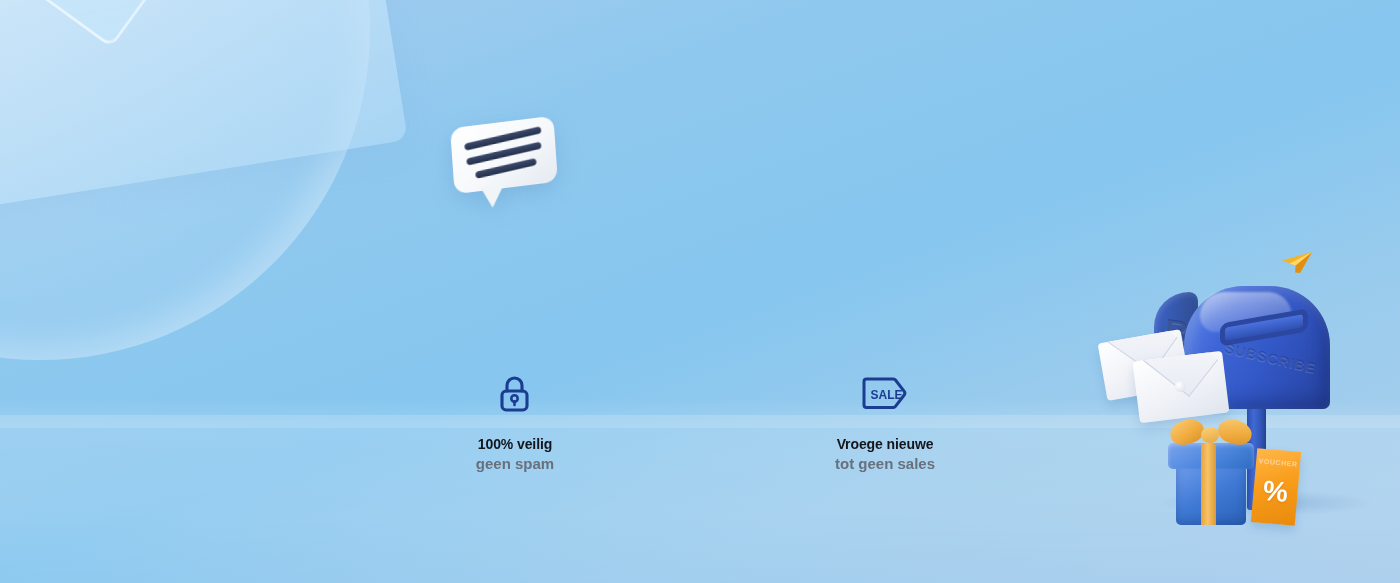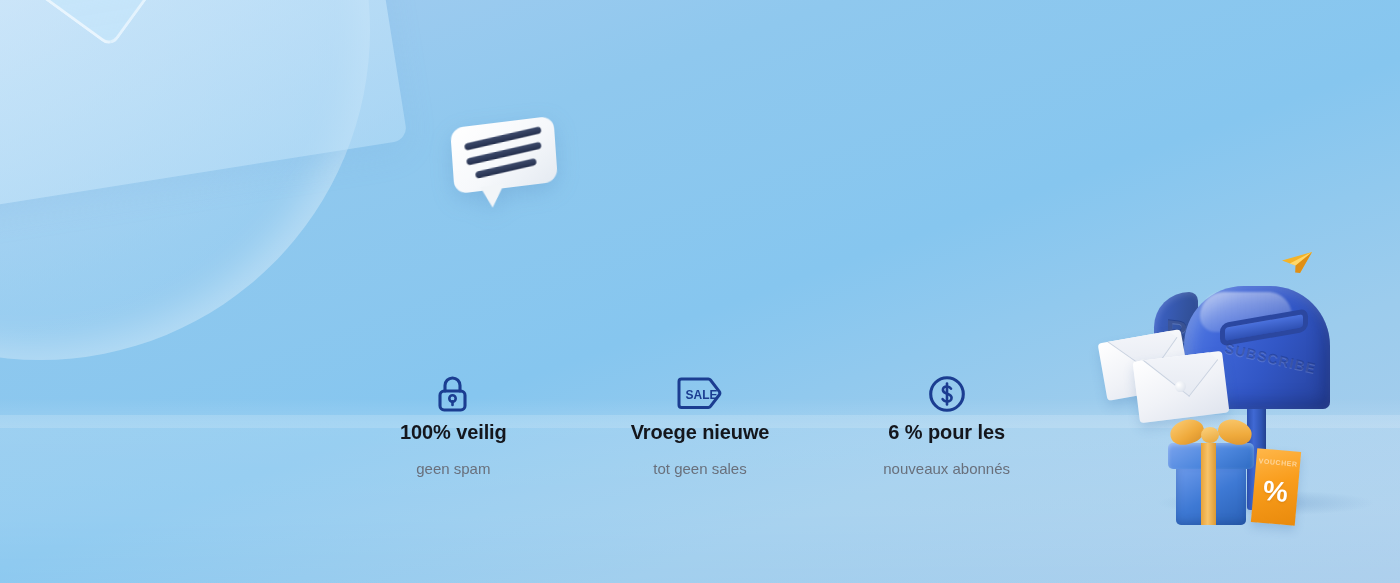--- a/index.html
+++ b/index.html
@@ -127,34 +127,34 @@
     display: flex;
     flex-direction: column;
     align-items: center;
     text-align: center;
   }
   .feature-icon {
     height: 40px;
     display: flex;
     align-items: center;
     justify-content: center;
-    margin-bottom: 7px;
+    margin-bottom: 22px;
   }
   .feature-title {
-    font-size: 20px;
+    font-size: 14px;
     font-weight: bold;
     color: #14161c;
     letter-spacing: -0.1px;
     line-height: 1.15;
     white-space: nowrap;
   }
   .feature-sub {
-    margin-top: 16px;
+    margin-top: 3px;
     font-size: 15px;
-    font-weight: normal;
+    font-weight: bold;
     color: #69707c;
     line-height: 1.2;
     white-space: nowrap;
   }
 
   
   .scene {
     position: absolute;
     left: 1096px;
     top: 238px;
@@ -387,31 +387,20 @@
       <div class="feature-icon">
         <svg width="48" height="36" viewBox="0 0 48 36" fill="none">
           <path d="M3 5.5C3 4.12 4.12 3 5.5 3H32.4C33.2 3 33.96 3.36 34.46 3.98L43.2 15.4C44 16.46 44 17.94 43.2 19L34.46 30.4C33.96 31.04 33.2 31.4 32.4 31.4H5.5C4.12 31.4 3 30.28 3 28.9V5.5Z" stroke="#1b3d91" stroke-width="3"></path>
           <text x="9.5" y="22.5" font-family="Liberation Sans, sans-serif" font-size="12" font-weight="bold" fill="#1b3d91">SALE</text>
         </svg>
       </div>
       <div class="feature-title">Vroege nieuwe</div>
       <div class="feature-sub">tot geen sales</div>
     </div>
 
-    <div class="feature">
-      <div class="feature-icon">
-        <svg width="40" height="40" viewBox="0 0 40 40" fill="none">
-          <circle cx="20" cy="20" r="16.3" stroke="#1b3d91" stroke-width="3.1"></circle>
-          <path d="M24 14.6C23.1 13.2 21.7 12.5 20 12.5C17.6 12.5 15.9 13.8 15.9 15.9C15.9 20.6 24.6 18.8 24.6 23.7C24.6 26 22.6 27.5 20 27.5C18.1 27.5 16.5 26.7 15.6 25.2" stroke="#1b3d91" stroke-width="2.6" stroke-linecap="round"></path>
-          <path d="M20 9.6V30.4" stroke="#1b3d91" stroke-width="2.6" stroke-linecap="round"></path>
-        </svg>
-      </div>
-      <div class="feature-title">6 % pour les</div>
-      <div class="feature-sub">nouveaux abonnés</div>
-    </div>
 
 
   </div>
 
   <div class="scene">
     <div class="scene-shadow"></div>
 
     <div class="plane">
       <svg width="34" height="26" viewBox="0 0 34 26" fill="none">
         <path d="M2 10.5L32 2L20 23L15.5 15.5L2 10.5Z" fill="#f5b327"></path>

